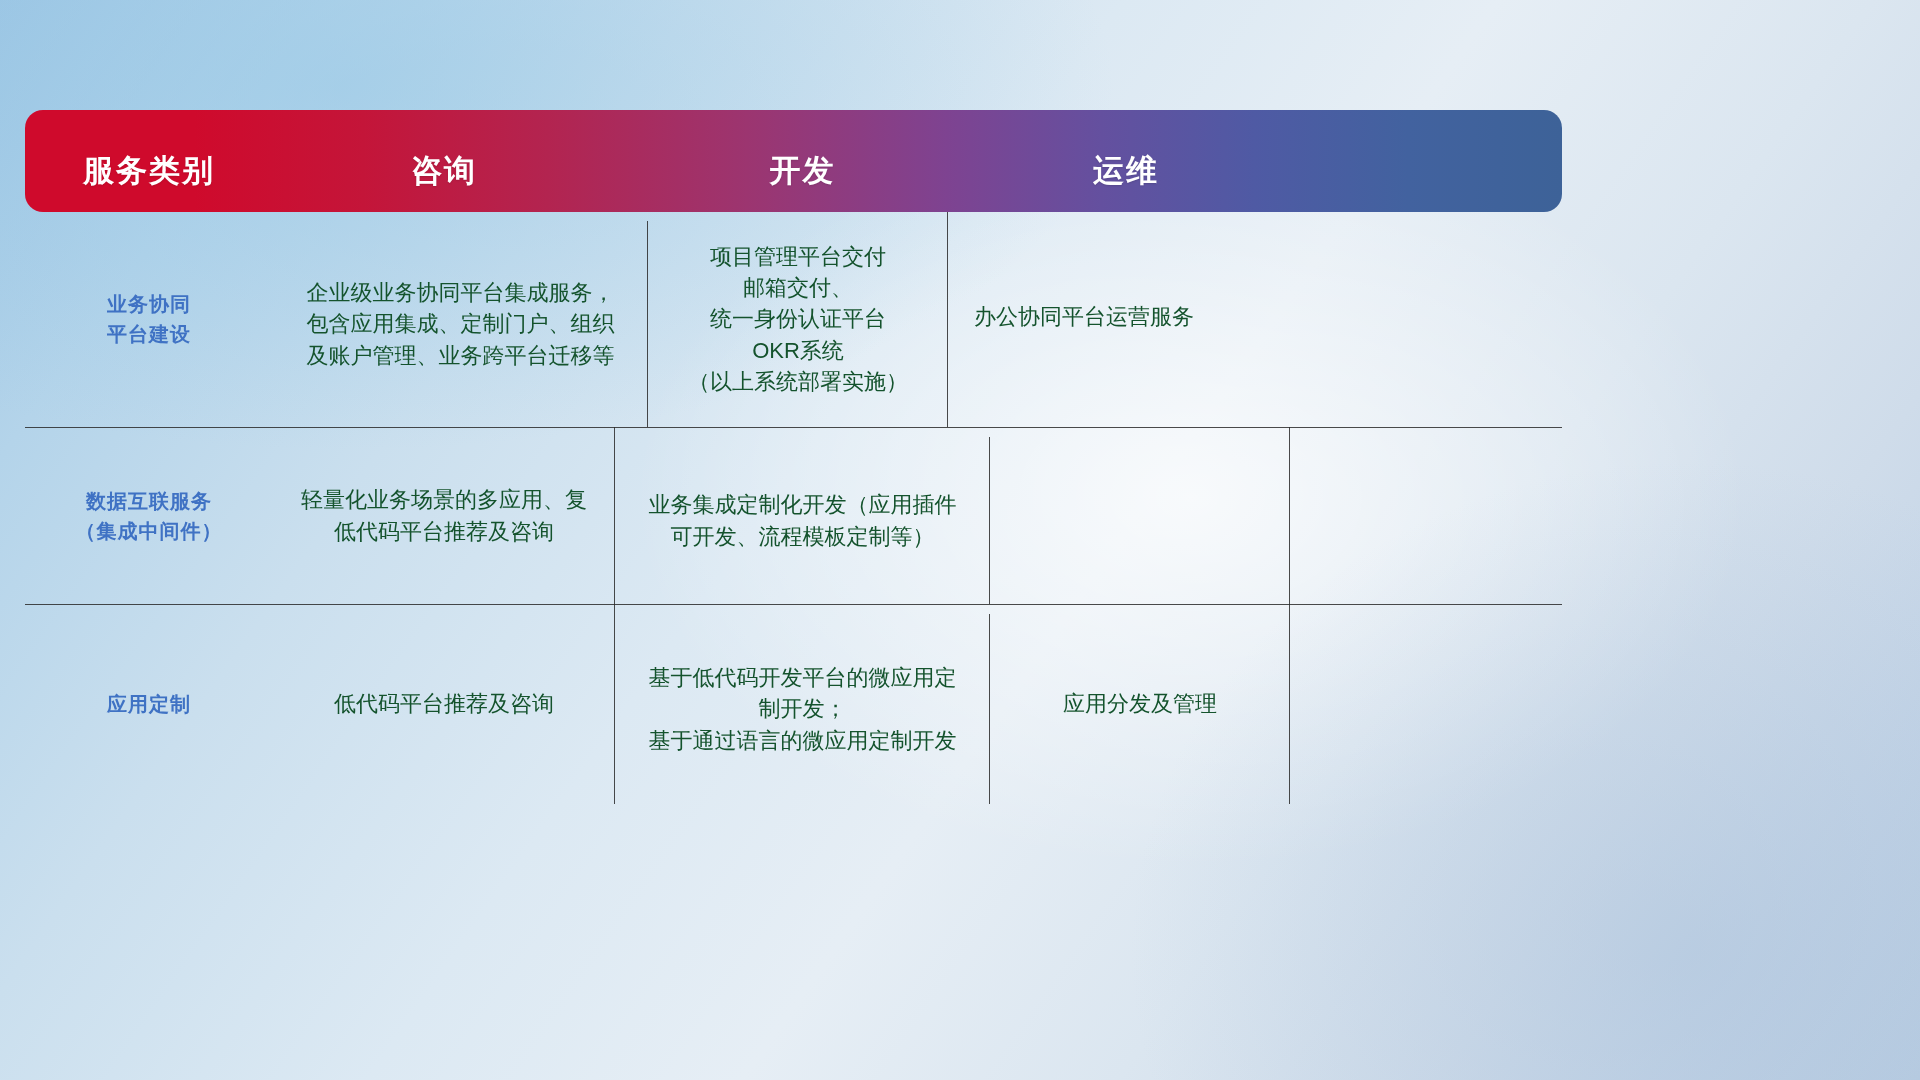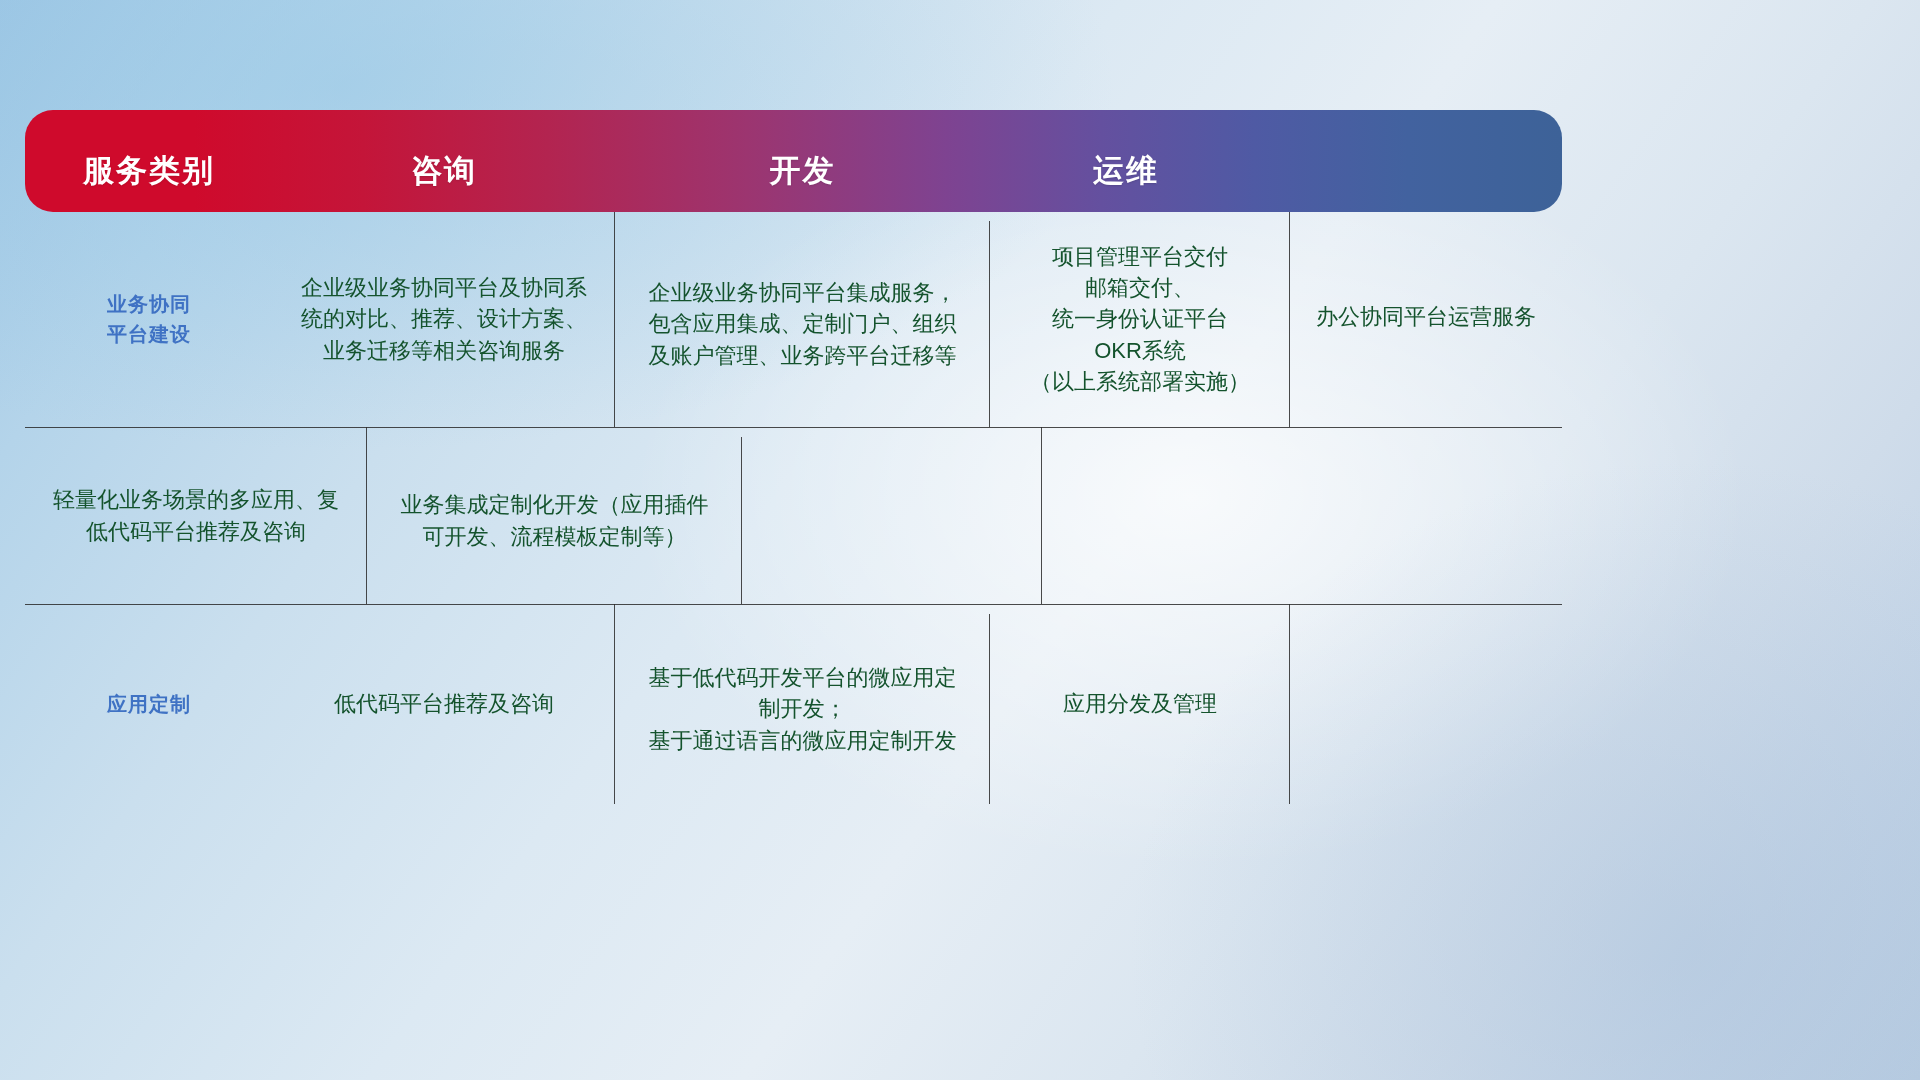--- a/index.html
+++ b/index.html
@@ -41,21 +41,21 @@
     left: 25px;
     top: 110px;
     width: 1537px;
     height: 665px;
   }
 
   
   .thead {
     display: flex;
     height: 102px;
-    border-radius: 28px;
+    border-radius: 18px;
     overflow: hidden;
     background: linear-gradient(90deg,
       #cf0a2c 0%,
       #cf0a2c 11%,
       #c41539 22%,
       #b32450 34%,
       #9c3570 47%,
       #7e4391 60%,
       #64509f 70%,
       #4f5aa4 80%,
@@ -146,35 +146,34 @@
     <div class="th c1">咨询</div>
     <div class="th c2">开发</div>
     <div class="th c4">运维</div>
   </div>
 
   <div class="tbody">
 
     <div class="tr r0">
       <div class="td c0 cat">业务协同
 平台建设</div>
-      <div class="td c1 sep-right">企业级业务协同平台及协同系
-统的对比、推荐、设计方案、
-业务迁移等相关咨询服务</div>
       <div class="td c2 sep-right">企业级业务协同平台集成服务，
 包含应用集成、定制门户、组织
 及账户管理、业务跨平台迁移等</div>
       <div class="td c3 sep-right">项目管理平台交付
 邮箱交付、
 统一身份认证平台
 OKR系统
 （以上系统部署实施）</div>
       <div class="td c4">办公协同平台运营服务</div>
     </div>
 
     <div class="tr r1">
+      <div class="td c0 cat">数据互联服务
+（集成中间件）</div>
       <div class="td c1 sep-right">轻量化业务场景的多应用、复
 低代码平台推荐及咨询</div>
       <div class="td c2 sep-right">业务集成定制化开发（应用插件
 可开发、流程模板定制等）</div>
       <div class="td c3 sep-right"></div>
       <div class="td c4"></div>
     </div>
 
     <div class="tr r2">
       <div class="td c0 cat">应用定制</div>

